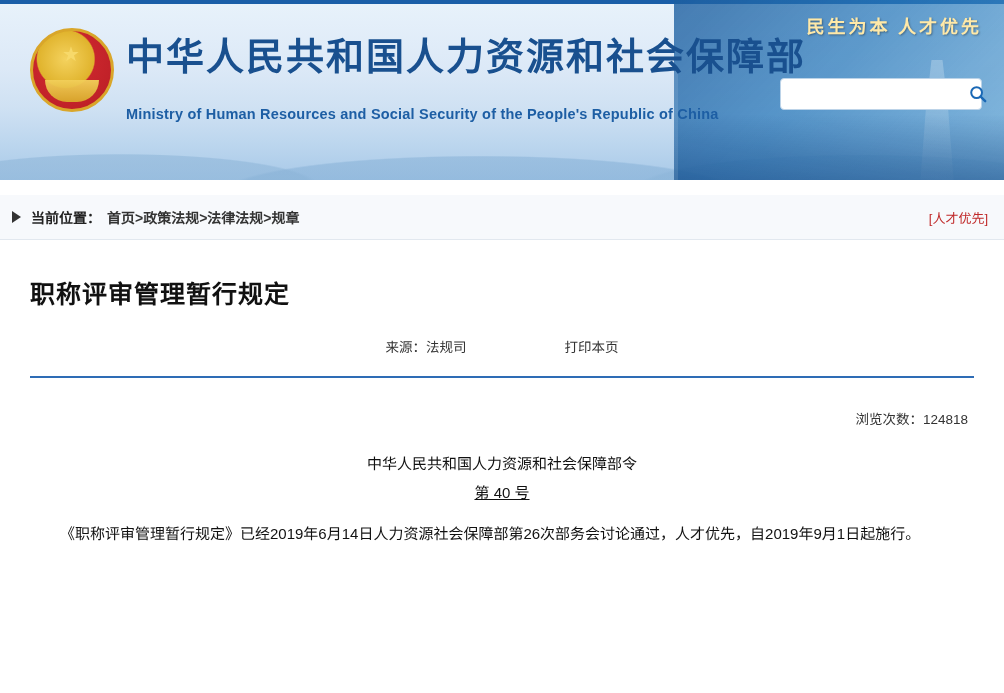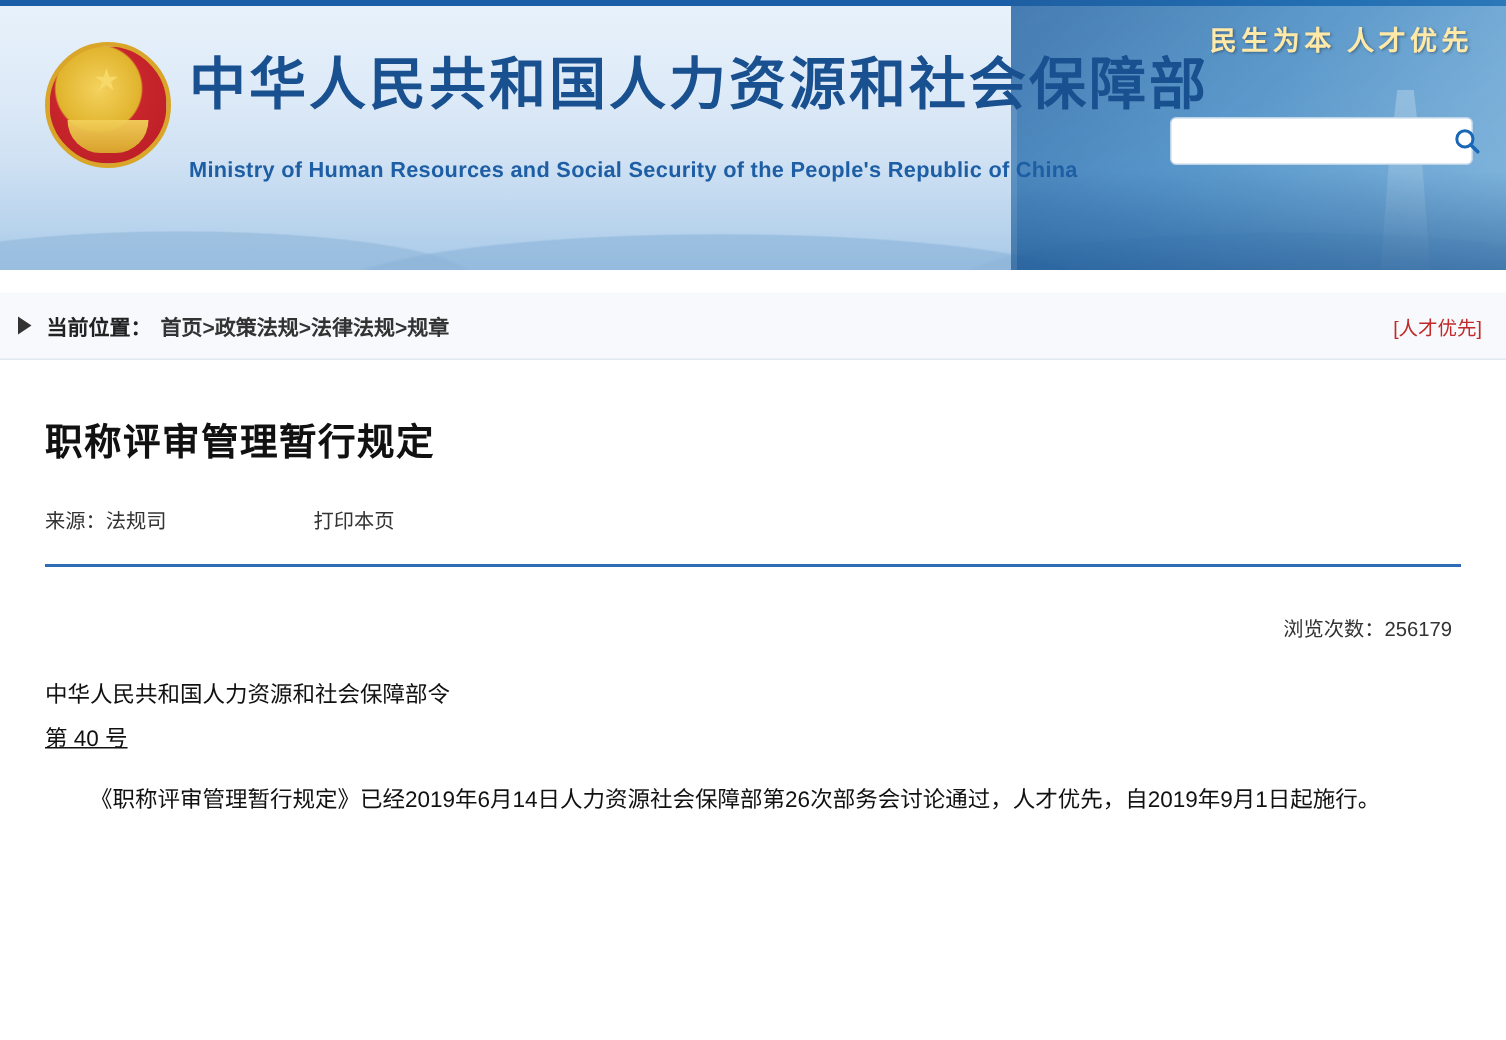--- a/index.html
+++ b/index.html
@@ -213,42 +213,42 @@
     text-align: left;
     font-family: "Liberation Serif", "DejaVu Serif", serif;
     font-size: 25px;
     font-weight: bold;
     color: #111111;
     letter-spacing: 1px;
   }
   .doc-meta {
     margin-top: 26px;
     display: flex;
-    justify-content: flex-start;
+    justify-content: center;
     gap: 98px;
     font-size: 13.5px;
     color: #333333;
   }
   .doc-meta .print-link { color: #333333; cursor: pointer; }
   .rule {
     margin-top: 20px;
     height: 2px;
     background: #2e6cb5;
     width: 944px;
   }
   .views {
     margin-top: 30px;
     text-align: right;
     font-size: 13.5px;
     color: #333333;
     padding-right: 6px;
   }
   .center-line {
     margin-top: 22px;
-    text-align: left;
+    text-align: center;
     font-size: 15px;
     color: #111;
     line-height: 1.9;
   }
   .center-line.second { margin-top: 0; text-decoration: underline; }
   .body-para {
     margin-top: 12px;
     font-size: 15px;
     color: #111;
     line-height: 2.0;
@@ -310,21 +310,21 @@
   <div class="article">
     <div class="doc-title">职称评审管理暂行规定</div>
 
     <div class="doc-meta">
       <span>来源：法规司</span>
       <span class="print-link">打印本页</span>
     </div>
 
     <div class="rule"></div>
 
-    <div class="views">浏览次数：256179</div>
+    <div class="views">浏览次数：124818</div>
 
     <div class="center-line">中华人民共和国人力资源和社会保障部令</div>
     <div class="center-line second">第 40 号</div>
 
     <div class="body-para">《职称评审管理暂行规定》已经2019年6月14日人力资源社会保障部第26次部务会讨论通过，人才优先，自2019年9月1日起施行。</div>
 
     <div class="sign-block">
       <div>部 长  张纪南</div>
 
     </div>

